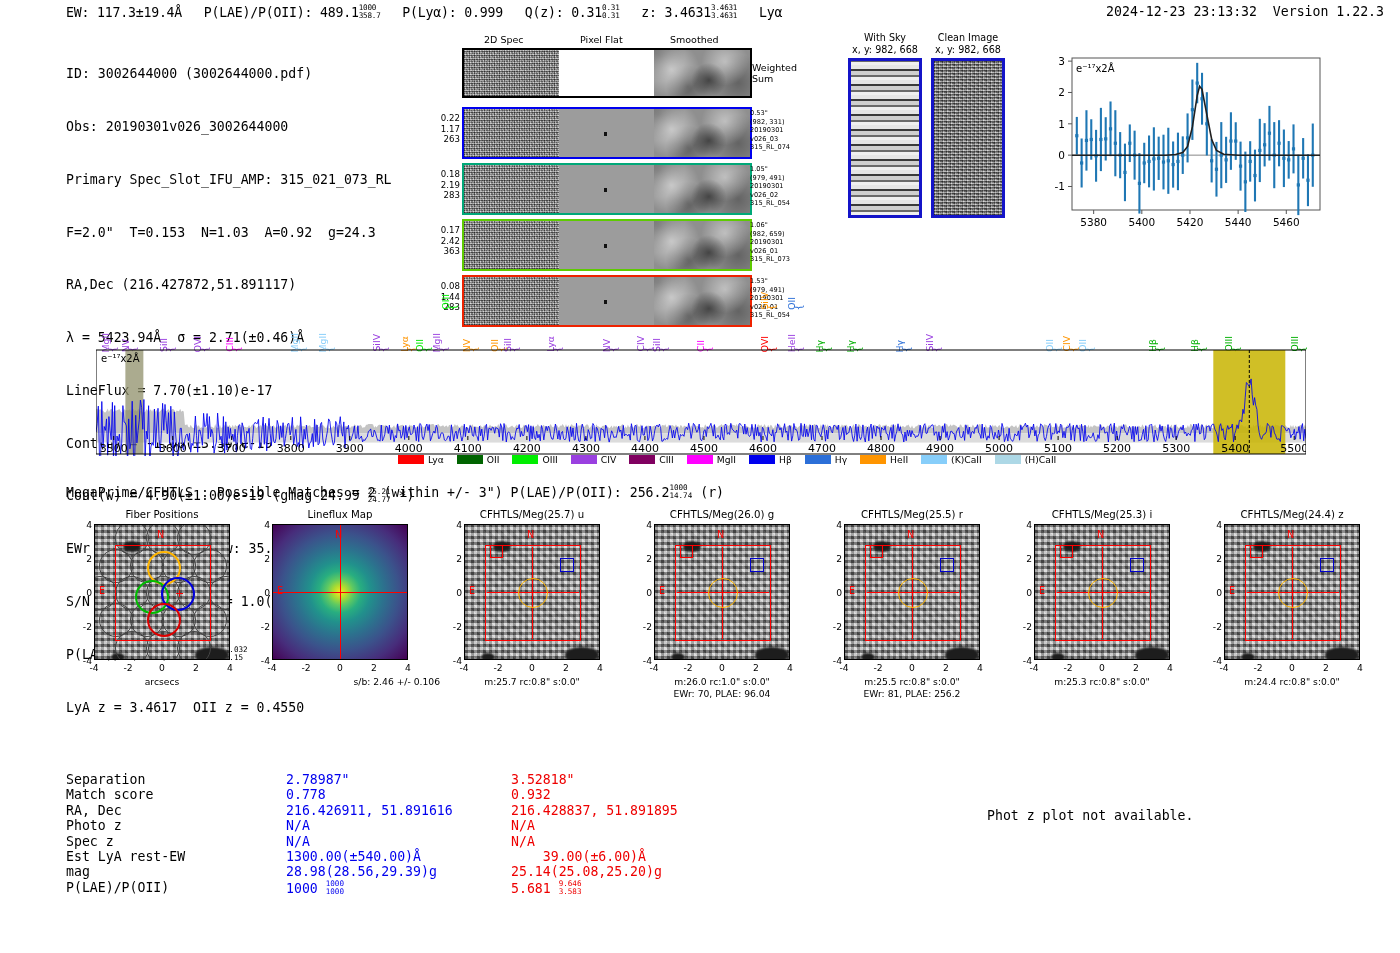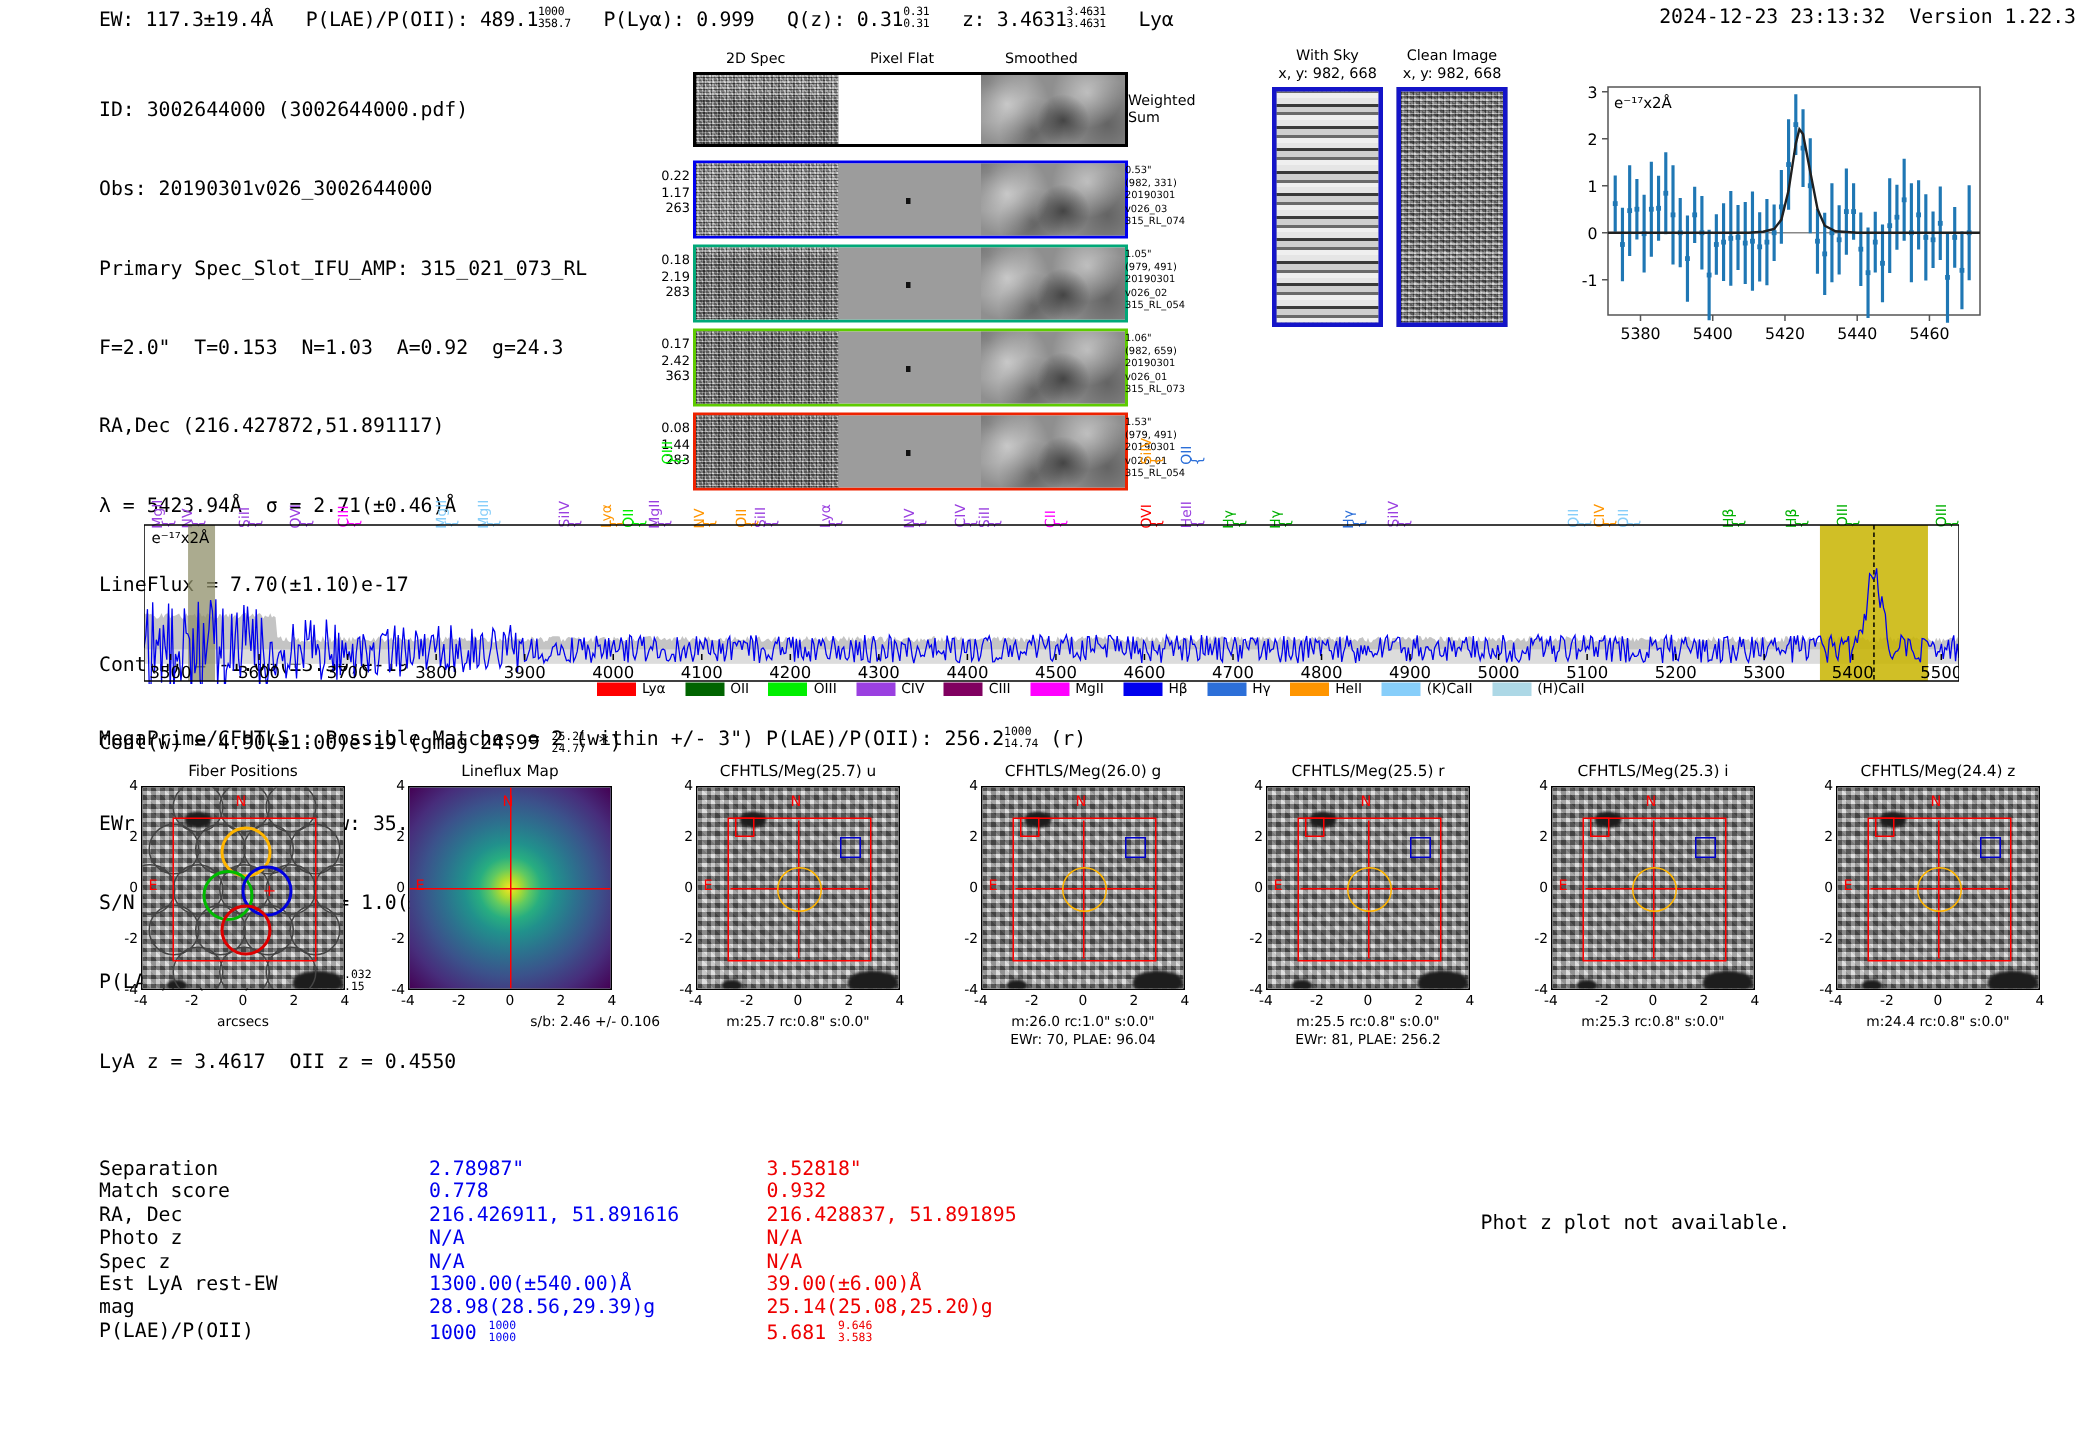--- a/index.html
+++ b/index.html
@@ -933,21 +933,21 @@
           <td class="c2" style="color: rgb(238, 0, 0);">N/A</td>
         </tr>
         <tr>
           <td class="lbl">Spec z</td>
           <td class="c1" style="color: rgb(0, 0, 238);">N/A</td>
           <td class="c2" style="color: rgb(238, 0, 0);">N/A</td>
         </tr>
         <tr>
           <td class="lbl">Est LyA rest-EW</td>
           <td class="c1" style="color: rgb(0, 0, 238);">1300.00(±540.00)Å</td>
-          <td class="c2" style="color: rgb(238, 0, 0);">39.00(±6.00)Å</td>
+          <td class="c2" style="color: rgb(238, 0, 0); text-align: center;">39.00(±6.00)Å</td>
         </tr>
         <tr>
           <td class="lbl">mag</td>
           <td class="c1" style="color: rgb(0, 0, 238);">28.98(28.56,29.39)g</td>
           <td class="c2" style="color: rgb(238, 0, 0);">25.14(25.08,25.20)g</td>
         </tr>
         <tr>
           <td class="lbl">P(LAE)/P(OII)</td>
           <td class="c1" style="color: rgb(0, 0, 238);">1000 <span class="frac"><span class="n">1000</span><span class="d">1000</span></span></td>
           <td class="c2" style="color: rgb(238, 0, 0);">5.681 <span class="frac"><span class="n">9.646</span><span class="d">3.583</span></span></td>

